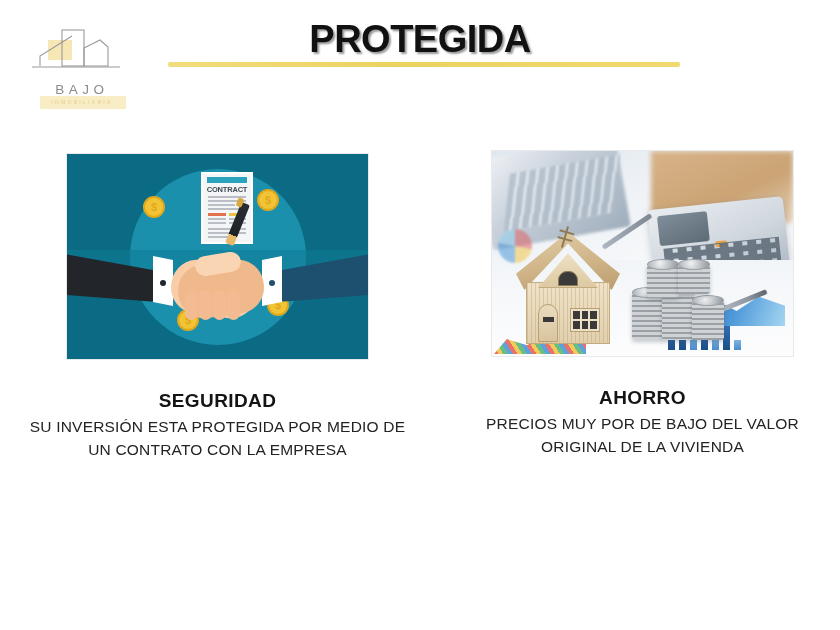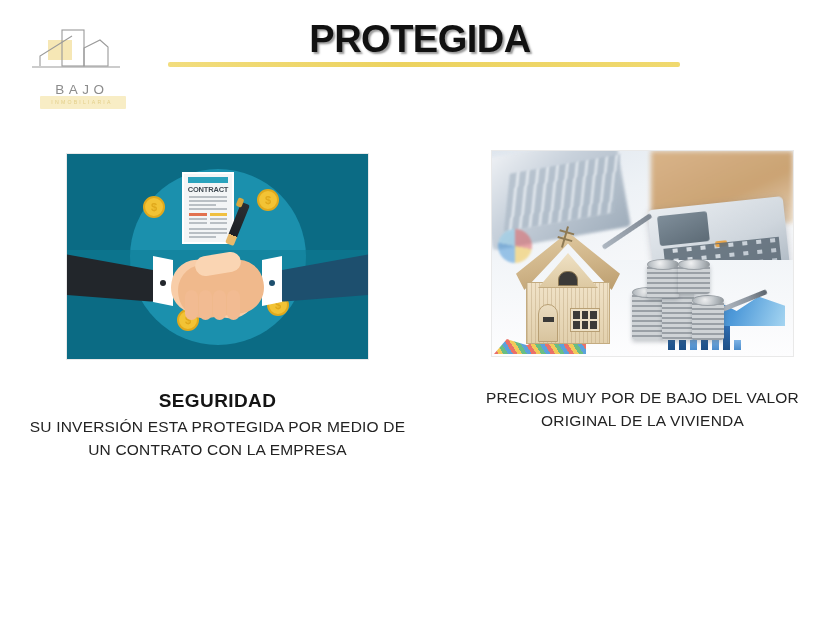--- a/index.html
+++ b/index.html
@@ -146,21 +146,21 @@
     font-size:11px; font-weight:bold; color:#e0a91c;
     font-family:"Liberation Sans", sans-serif;
   }
   .coin::after { content:"$"; }
   #coin-1 { left:76px;  top:42px; }
   #coin-2 { left:190px; top:35px; }
   #coin-3 { left:110px; top:155px; }
   #coin-4 { left:200px; top:140px; }
 
   .contract {
-    position:absolute; left:115px; top:18px;
+    position:absolute; left:134px; top:18px;
     width:52px; height:72px;
     background:#f3f5f6; border:2px solid #ffffff;
     box-sizing:border-box;
   }
   .contract-hdr { height:6px; margin:3px 4px 0 4px; background:#2aa3bd; }
   .contract-word {
     margin:2px 0 0 0; text-align:center;
     font-size:7.5px; font-weight:bold; letter-spacing:-.2px;
     color:#404a52; font-family:"Liberation Sans", sans-serif;
   }
@@ -507,15 +507,16 @@
           <i></i>
         <i></i>
           <i></i>
           <i></i>
       </div>
       <div class="house-antenna"></div>
     </div>
   </div>
 
   <div class="caption" id="caption-right">
+    <div class="caption-title">AHORRO</div>
     <div class="caption-body">PRECIOS MUY POR DE BAJO DEL VALOR ORIGINAL DE LA VIVIENDA</div>
   </div>
 </div>
 
 </body></html>

